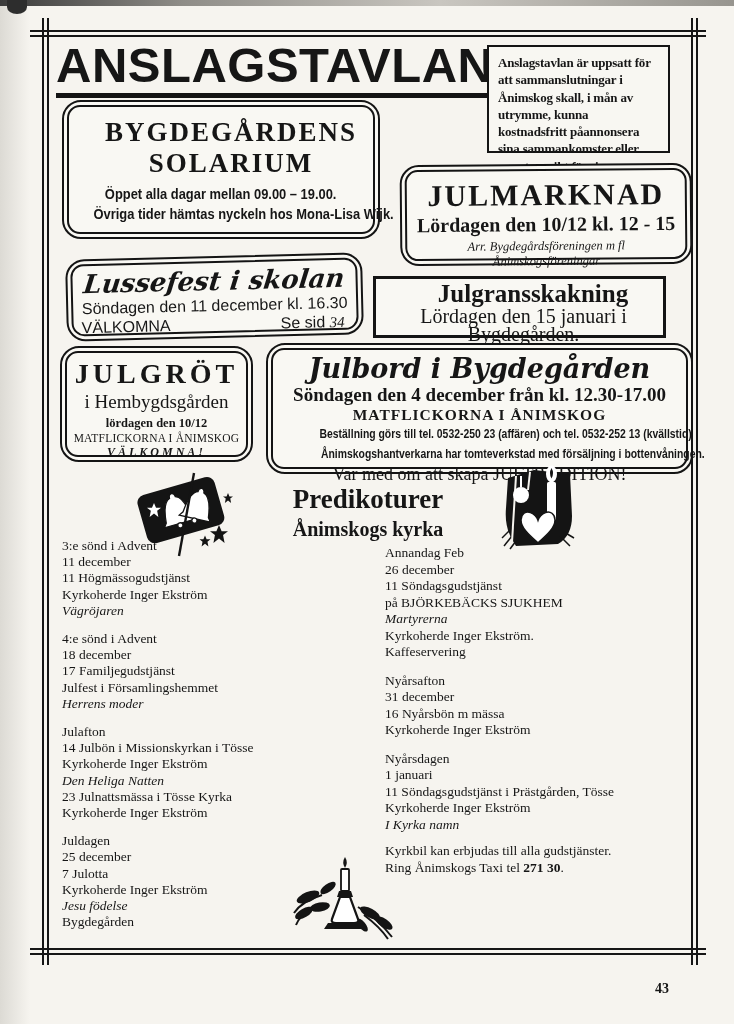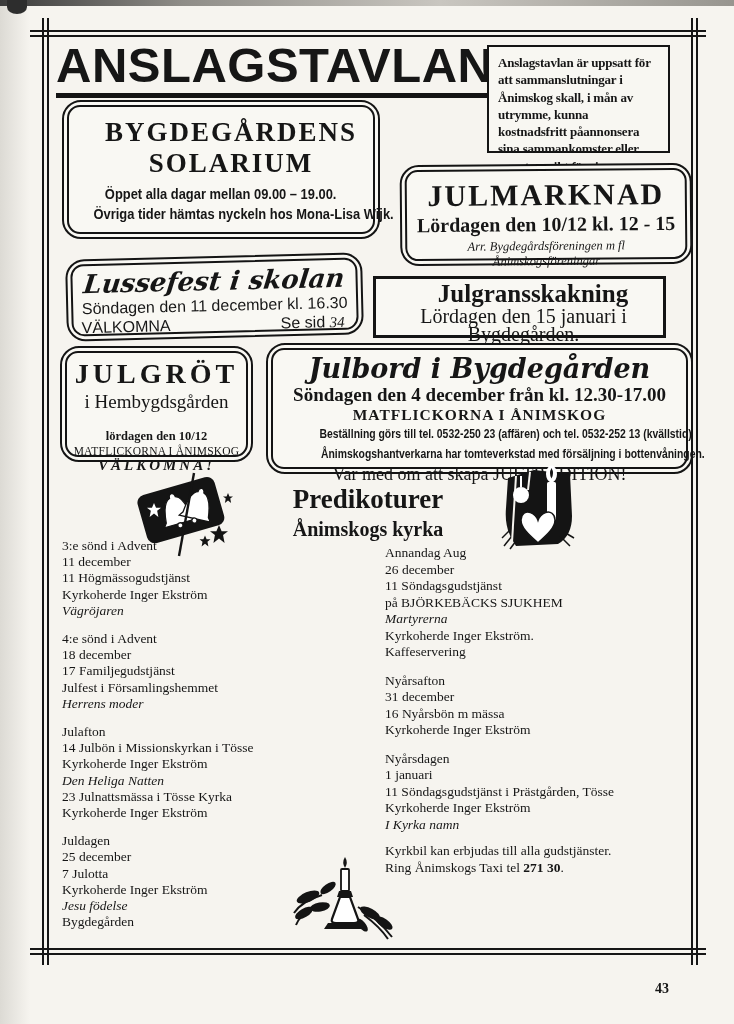--- a/index.html
+++ b/index.html
@@ -53,23 +53,23 @@
   
   .julgran{position:absolute;left:373px;top:276px;width:293px;height:62px;box-sizing:border-box;
     border:3px solid #141414;background:#f9f8f3;text-align:center;}
   .jg-t{font-weight:bold;font-size:25px;line-height:27px;margin-top:1px;padding-left:27px;}
   .jg-1{font-size:20px;line-height:18px;margin-left:8px;}
   .jg-2{font-weight:bold;font-size:12.5px;line-height:14px;}
   
   .julgrot{left:60px;top:346px;width:193px;height:116px;}
   .jt-t{font-weight:bold;font-size:28px;letter-spacing:4px;line-height:33px;margin-top:4px;text-align:center;}
   .jt-s{font-size:19px;line-height:23px;}
-  .jt-1{font-weight:bold;font-size:12.5px;line-height:15px;margin-top:16px;}
+  .jt-1{font-weight:bold;font-size:12.5px;line-height:15px;margin-top:3px;}
   .jt-2{font-size:11.5px;line-height:14px;letter-spacing:.2px;}
-  .jt-3{font-weight:bold;font-style:italic;font-size:15px;letter-spacing:3px;line-height:15px;}
+  .jt-3{font-weight:bold;font-style:italic;font-size:12px;letter-spacing:3px;line-height:15px;}
   
   .julbord{left:266px;top:343px;width:427px;height:131px;}
   .jb-t{font-family:"DejaVu Serif",serif;font-weight:bold;font-style:italic;font-size:27px;
     line-height:31px;margin-top:3px;}
   .jb-1{font-weight:bold;font-size:19px;line-height:22px;}
   .jb-2{font-weight:bold;font-size:15.5px;letter-spacing:1px;line-height:18px;}
   .jb-c{font-family:"Liberation Sans",sans-serif;font-weight:bold;font-size:13px;line-height:20px;
     transform:scaleX(.8);}
   .jb-5{font-size:18px;line-height:20px;}
   
@@ -242,21 +242,21 @@
         <div class="service-line">25 december</div>
         <div class="service-line">7 Julotta</div>
         <div class="service-line">Kyrkoherde Inger Ekström</div>
         <div class="service-line it">Jesu födelse</div>
         <div class="service-line">Bygdegården</div>
       </div>
     </div>
 
   <div class="col col-right">
       <div class="service-block">
-        <div class="service-line">Annandag Aug</div>
+        <div class="service-line">Annandag Feb</div>
         <div class="service-line">26 december</div>
         <div class="service-line">11 Söndagsgudstjänst</div>
         <div class="service-line">på BJÖRKEBÄCKS SJUKHEM</div>
         <div class="service-line it">Martyrerna</div>
         <div class="service-line">Kyrkoherde Inger Ekström.</div>
         <div class="service-line">Kaffeservering</div>
       </div>
       <div class="service-block">
         <div class="service-line">Nyårsafton</div>
         <div class="service-line">31 december</div>

